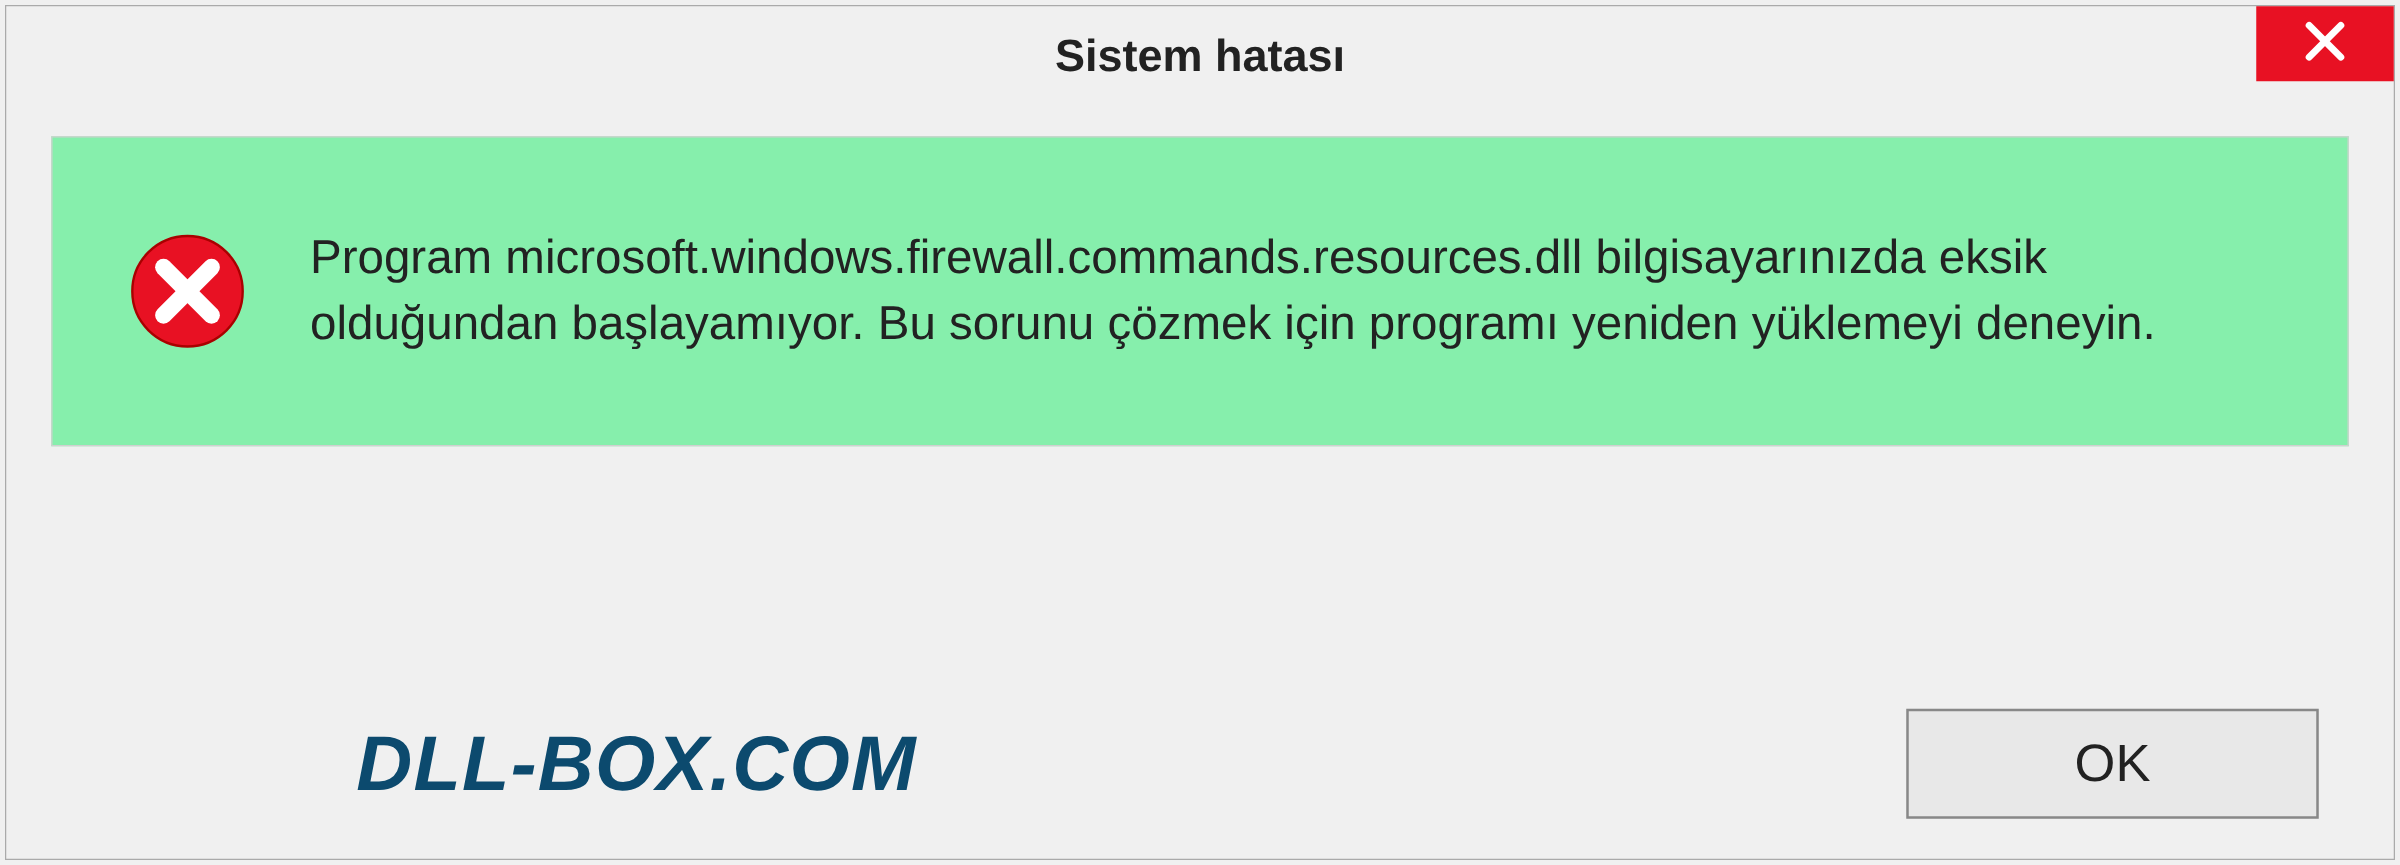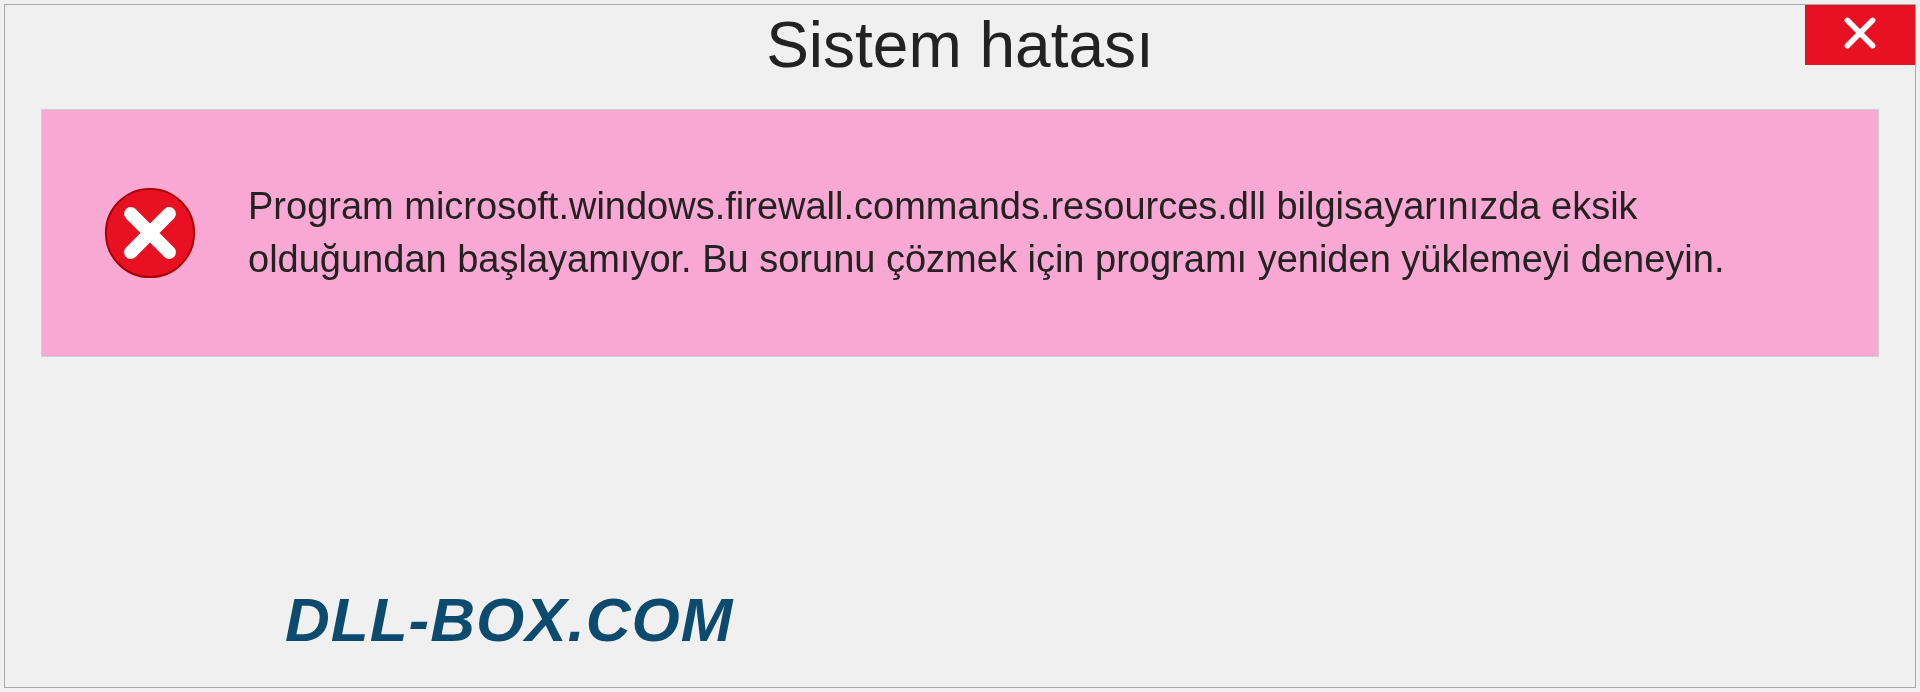--- a/index.html
+++ b/index.html
@@ -24,43 +24,43 @@
       border: 1px solid #aaa;
     }
     .titlebar {
       display: flex;
       align-items: center;
       justify-content: center;
       height: 80px;
       position: relative;
     }
     .title-text {
-      font-size: 64px;
+      font-size: 36px;
       color: #222;
-      font-weight: 400;
+      font-weight: 700;
     }
     .close-btn {
       position: absolute;
       top: 0;
       right: 0;
       width: 110px;
       height: 60px;
       background: #e81123;
       display: flex;
       align-items: center;
       justify-content: center;
       cursor: pointer;
     }
     .close-btn svg {
       width: 38px;
       height: 38px;
     }
     .content-panel {
       margin: 24px 36px 0 36px;
-      background: #f9a8d4;
+      background: #86efac;
       border: 1px solid #d0d0d0;
       padding: 70px 60px 70px 60px;
       display: flex;
       align-items: center;
       gap: 50px;
     }
     .error-icon {
       flex-shrink: 0;
       width: 96px;
       height: 96px;
@@ -130,15 +130,16 @@
         <circle cx="50" cy="50" r="46" fill="#e81123" stroke="#a00" stroke-width="2"></circle>
         <line x1="30" y1="30" x2="70" y2="70" stroke="#fff" stroke-width="14" stroke-linecap="round"></line>
         <line x1="70" y1="30" x2="30" y2="70" stroke="#fff" stroke-width="14" stroke-linecap="round"></line>
       </svg>
     </div>
     <div class="message-text">Program microsoft.windows.firewall.commands.resources.dll bilgisayarınızda eksik olduğundan başlayamıyor. Bu sorunu çözmek için programı yeniden yüklemeyi deneyin.</div>
   </div>
 
   <div class="footer">
     <span class="watermark">DLL-BOX.COM</span>
+    <button class="ok-button">OK</button>
   </div>
 
 </div>
 
 </body></html>

